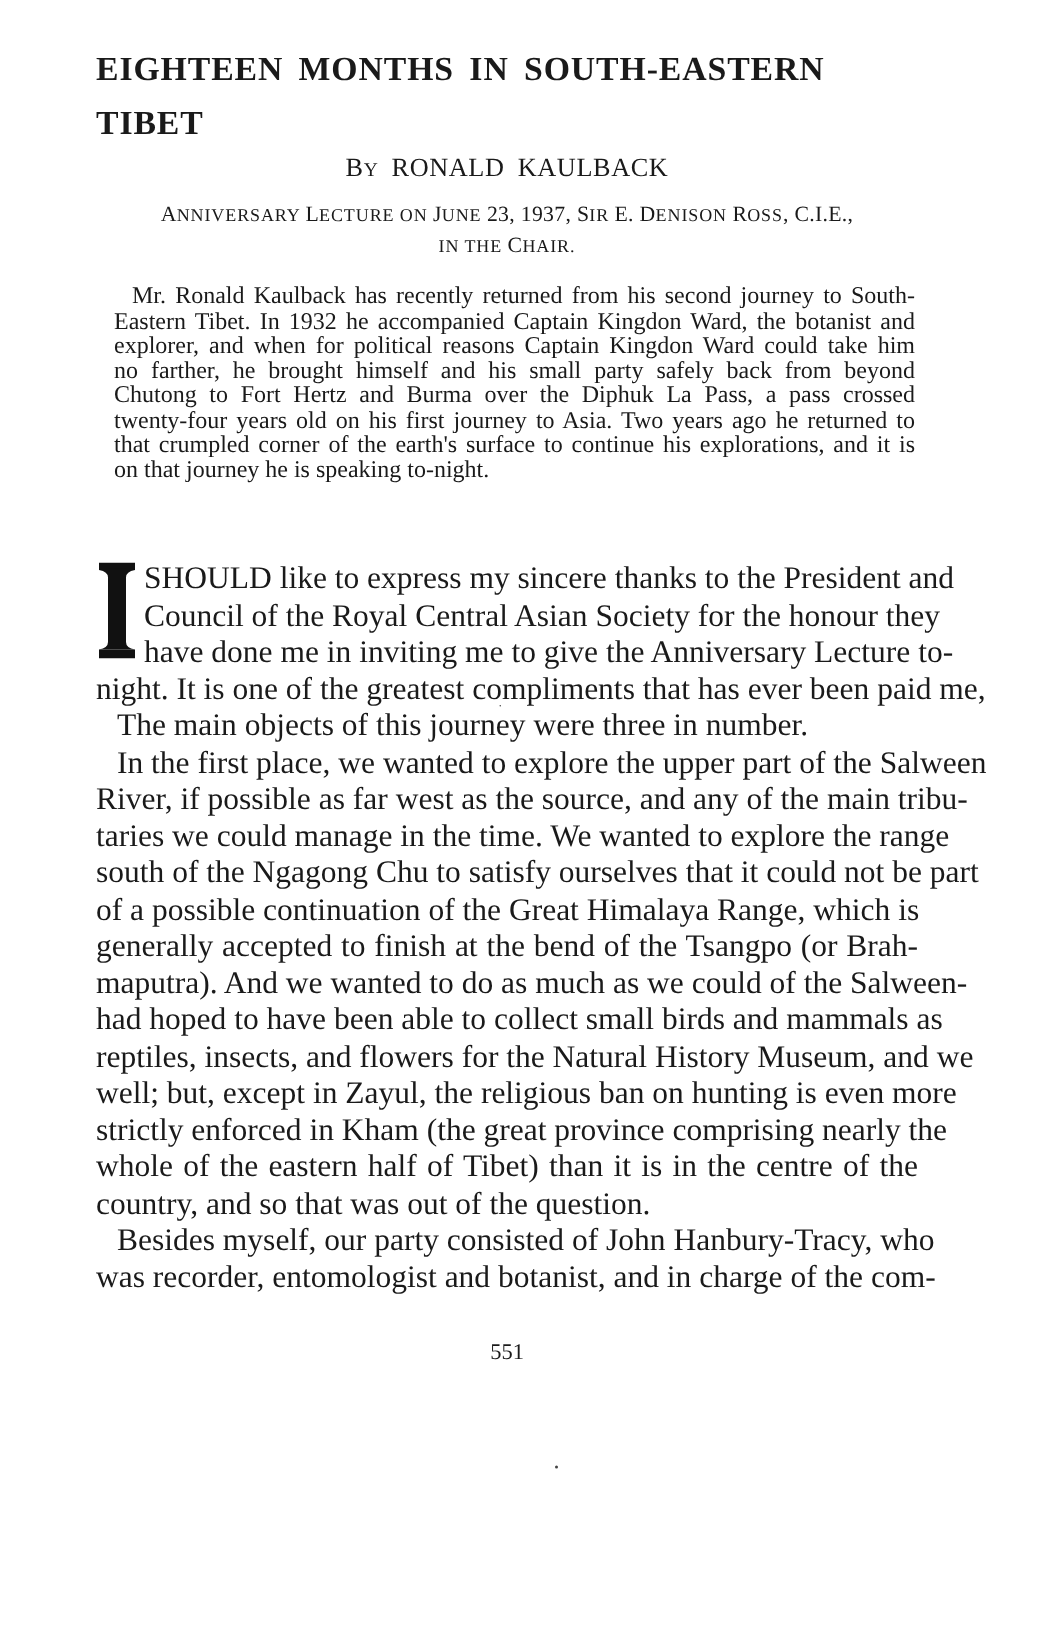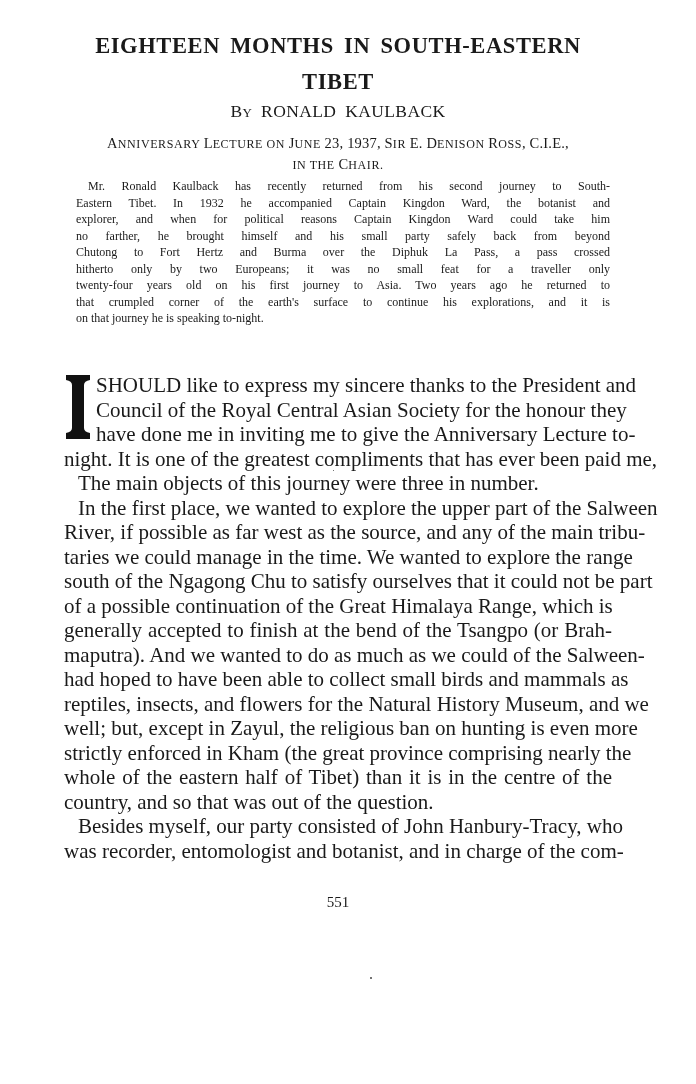--- a/index.html
+++ b/index.html
@@ -18,21 +18,21 @@
     .page {
       position: absolute;
       left: 64px;
       top: 0;
       width: 548px;
     }
     .title {
       position: absolute;
       left: 0;
       width: 548px;
-      text-align: center;
+      text-align: left;
       font-weight: bold;
       font-size: 22.5px;
       letter-spacing: 0.6px;
       line-height: 26px;
       word-spacing: 4px;
     }
     .title.l1 { top: 33px; }
     .title.l2 { top: 69px; }
     .byline {
       position: absolute;
@@ -52,24 +52,24 @@
       text-align: center;
       font-size: 14.5px;
       line-height: 20px;
       letter-spacing: 0.2px;
     }
     .lecture.l1 { top: 133px; }
     .lecture.l2 { top: 154px; }
     .sc-small { font-size: 12px; letter-spacing: 0.6px; }
     .abstract {
       position: absolute;
-      top: 178px;
+      top: 190px;
       left: 12px;
       width: 534px;
-      font-size: 12px;
+      font-size: 16px;
       line-height: 16.5px;
       text-align: justify;
     }
     .abstract .line {
       display: block;
       text-align: justify;
       text-align-last: justify;
       height: 16.5px;
       white-space: nowrap;
     }
@@ -135,21 +135,20 @@
   <div class="lecture l2">
     <span class="sc-small">IN THE </span><span>C</span><span class="sc-small">HAIR.</span>
   </div>
 
   <div class="abstract">
     <span class="line first">Mr. Ronald Kaulback has recently returned from his second journey to South-</span>
     <span class="line">Eastern Tibet.  In 1932 he accompanied Captain Kingdon Ward, the botanist and</span>
     <span class="line">explorer, and when for political reasons Captain Kingdon Ward could take him</span>
     <span class="line">no farther, he brought himself and his small party safely back from beyond</span>
     <span class="line">Chutong to Fort Hertz and Burma over the Diphuk La Pass, a pass crossed</span>
-    <span class="line">hitherto only by two Europeans; it was no small feat for a traveller only</span>
     <span class="line">twenty-four years old on his first journey to Asia.  Two years ago he returned to</span>
     <span class="line">that crumpled corner of the earth's surface to continue his explorations, and it is</span>
     <span class="line last">on that journey he is speaking to-night.</span>
   </div>
 
   <svg class="dropcap" viewBox="0 0 28 64">
     <rect x="2" y="0" width="24" height="5" fill="#111"></rect>
     <rect x="8" y="4" width="12" height="54" fill="#111"></rect>
     <rect x="2" y="58" width="24" height="6" fill="#111"></rect>
     <path d="M2 5 Q8 6 8 10 L8 5 Z" fill="#111"></path>

